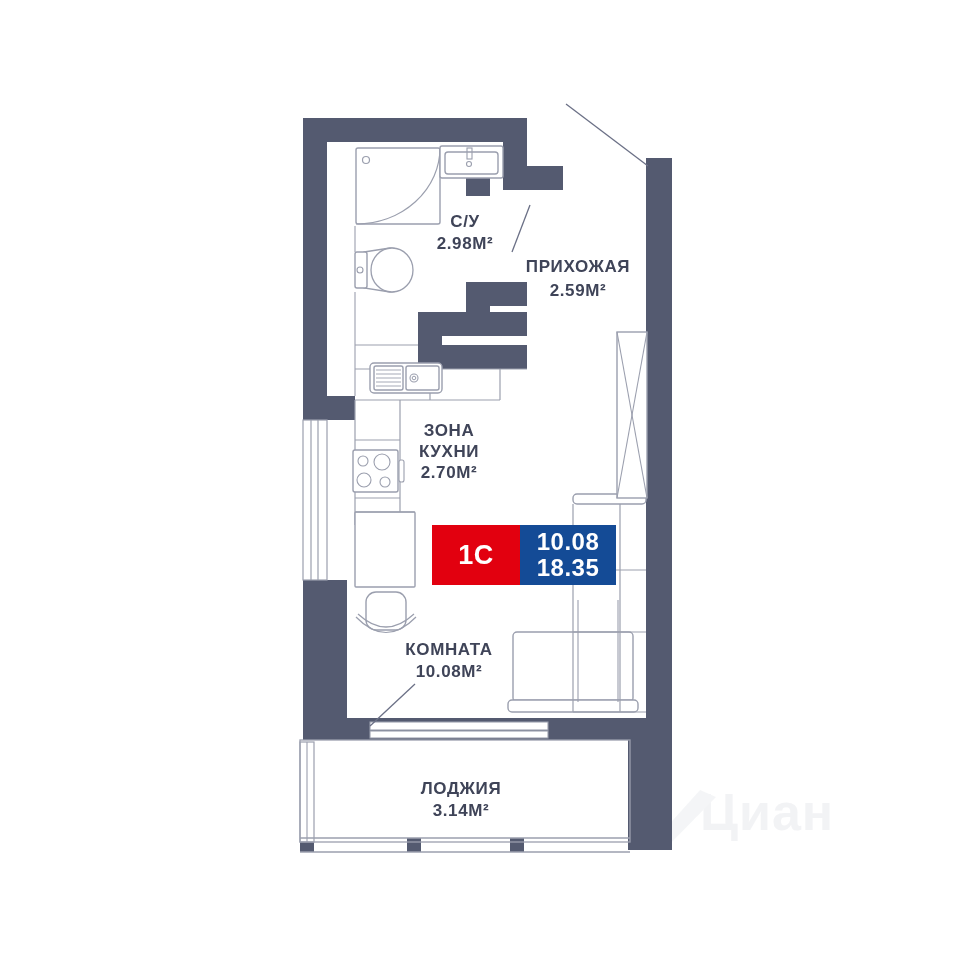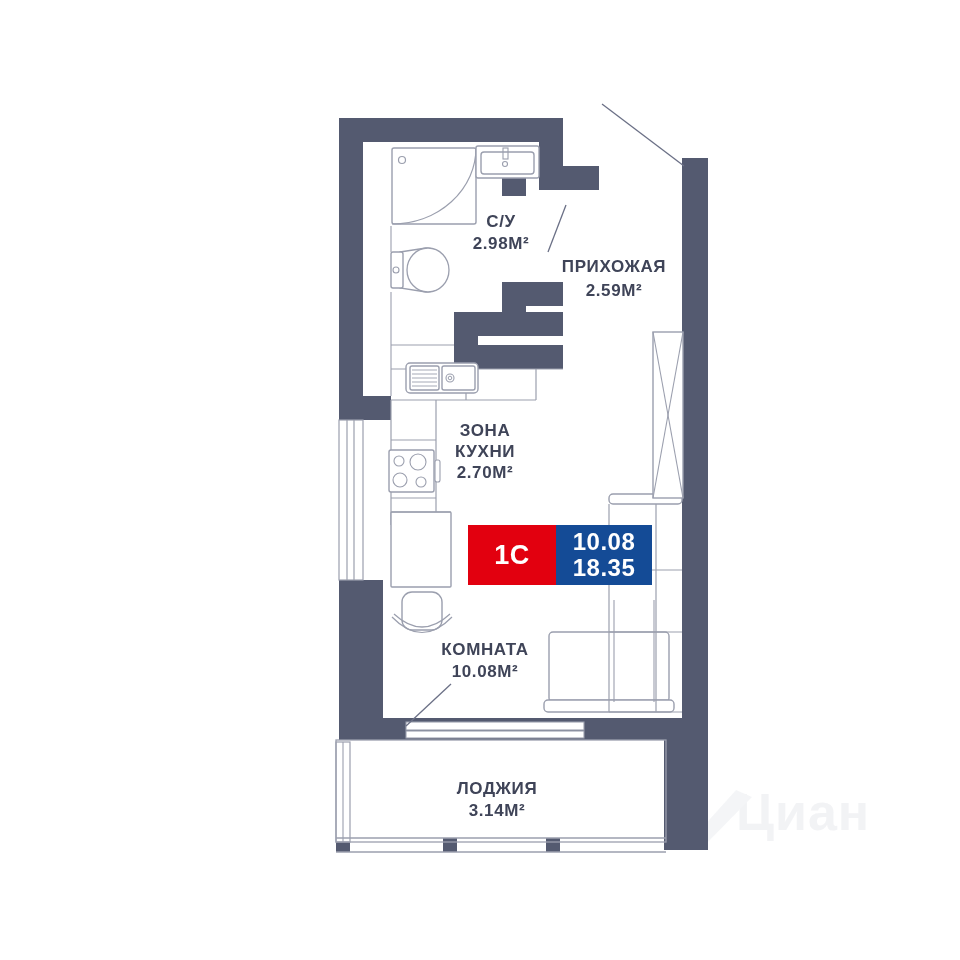--- a/index.html
+++ b/index.html
@@ -13,21 +13,20 @@
     height: 960px;
     font-family: "Liberation Sans", sans-serif;
     overflow: hidden;
     position: relative;
   }
   #plan-root {
     position: absolute;
     left: 0; top: 0;
     width: 763px;
     height: 960px;
-    margin-left: 36px;
   }
   svg#floorplan {
     display: block;
     width: 960px;
     height: 960px;
   }
   .room-label {
     font-family: "Liberation Sans", sans-serif;
     font-weight: bold;
     font-size: 17px;

